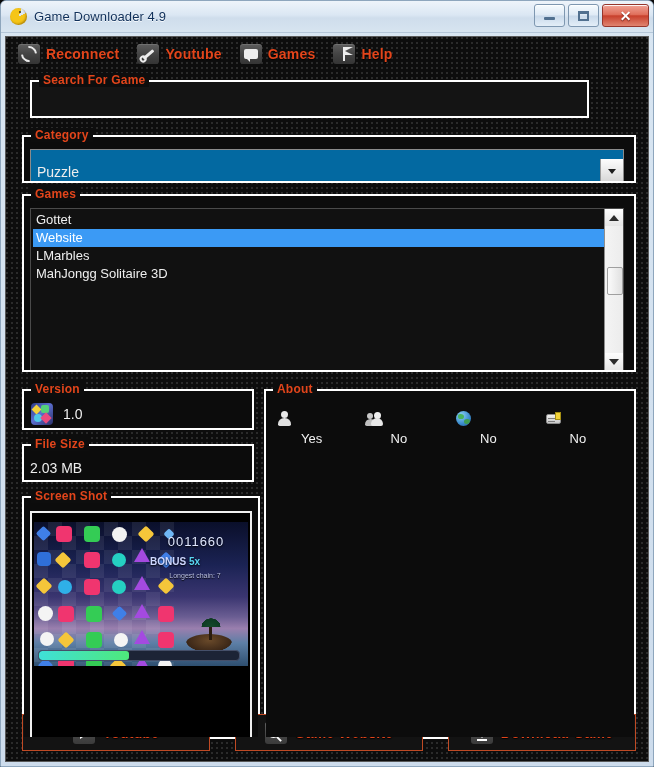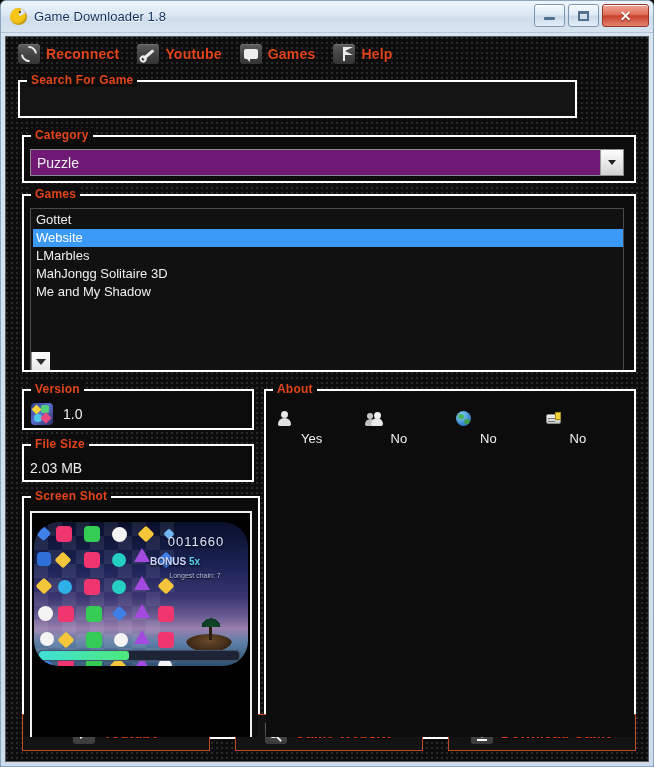--- a/index.html
+++ b/index.html
@@ -175,39 +175,39 @@
   }
   .group-body {
     position: absolute;
     left: 2px; top: 9px; right: 2px; bottom: 2px;
     background: #0c0c0c;
     z-index: 1;
     overflow: hidden;
   }
 
   
-  #grp-search { left: 12px; top: 36px; width: 559px; height: 45px; }
+  #grp-search { left: 24px; top: 36px; width: 559px; height: 45px; }
   #search-input {
     width: 100%; height: 100%;
     background: #141414;
     border: none; outline: none;
     color: #e8e8e8;
     font-size: 13px;
     padding: 0 6px;
     box-sizing: border-box;
     font-family: "Liberation Sans", sans-serif;
   }
 
   
   #grp-cat { left: 16px; top: 91px; width: 614px; height: 55px; }
   #cat-select-wrap {
     position: absolute;
     left: 6px; top: 12px;
-    width: 594px; height: 27px;
-    background: #701a75;
+    width: 594px; height: 45px;
+    background: #0369a1;
     border: 1px solid #8a8a8a;
     box-sizing: border-box;
     display: flex;
     align-items: center;
   }
   #cat-value {
     color: #ededed;
     font-size: 14px;
     padding-left: 6px;
     flex: 1 1 auto;
@@ -230,21 +230,20 @@
   #grp-games { left: 16px; top: 150px; width: 614px; height: 185px; }
   #games-listbox {
     position: absolute;
     left: 6px; top: 12px;
     width: 594px; height: 163px;
     background: #111;
     border: 1px solid #4a4a4a;
     box-sizing: border-box;
     display: flex;
     overflow: hidden;
-    flex-direction: column;
   }
   #games-items {
     flex: 1 1 auto;
     padding: 2px 0 0 2px;
     overflow: hidden;
   }
   .game-item {
     height: 18px;
     line-height: 18px;
     color: #efefef;
@@ -338,21 +337,20 @@
     box-sizing: border-box;
     overflow: hidden;
   }
   #shot-canvas {
     position: absolute;
     left: 2px; top: 9px;
     width: 214px; height: 144px;
     overflow: hidden;
     background:
       linear-gradient(180deg,#0a0f2a 0%, #1b2354 30%, #3a3570 52%, #6b5e93 66%, #9a7fae 74%, #5d7fa6 84%, #2e4f70 100%);
-    border-radius: 25px;
   }
   .shot-grid {
     position: absolute;
     left: 0; top: 0; width: 140px; height: 200px;
     background-image:
       linear-gradient(45deg, rgba(255,255,255,.07) 25%, transparent 25%, transparent 75%, rgba(255,255,255,.07) 75%),
       linear-gradient(45deg, rgba(255,255,255,.07) 25%, transparent 25%, transparent 75%, rgba(255,255,255,.07) 75%);
     background-size: 28px 28px;
     background-position: 0 0, 14px 14px;
   }
@@ -621,21 +619,21 @@
 </head>
 <body>
 
 <div id="window">
 
   <div id="titlebar">
     <div id="app-icon">
       <div class="pac"></div>
         <div class="eye"></div>
     </div>
-    <div id="title-text">Game Downloader 1.8</div>
+    <div id="title-text">Game Downloader 4.9</div>
     <div id="win-buttons">
       <div class="winbtn">
         <span class="glyph-min"></span>
       </div>
       <div class="winbtn">
         <span class="glyph-max"></span>
       </div>
       <div class="winbtn close">
         <span class="glyph-close">✕</span>
       </div>
@@ -694,21 +692,20 @@
 
     <div class="group" id="grp-games">
       <div class="group-frame"></div>
       <div class="group-body">
         <div id="games-listbox">
           <div id="games-items">
             <div class="game-item">Gottet</div>
             <div class="game-item selected">Website</div>
             <div class="game-item">LMarbles</div>
             <div class="game-item">MahJongg Solitaire 3D</div>
-            <div class="game-item">Me and My Shadow</div>
           </div>
           <div class="vscroll">
             <div class="sb-arrow up">
                 <span class="tri-up"></span>
               </div>
             <div class="sb-thumb" style="top:58px;height:26px;"></div>
             <div class="sb-arrow dn">
                 <span class="tri-dn"></span>
               </div>
           </div>

